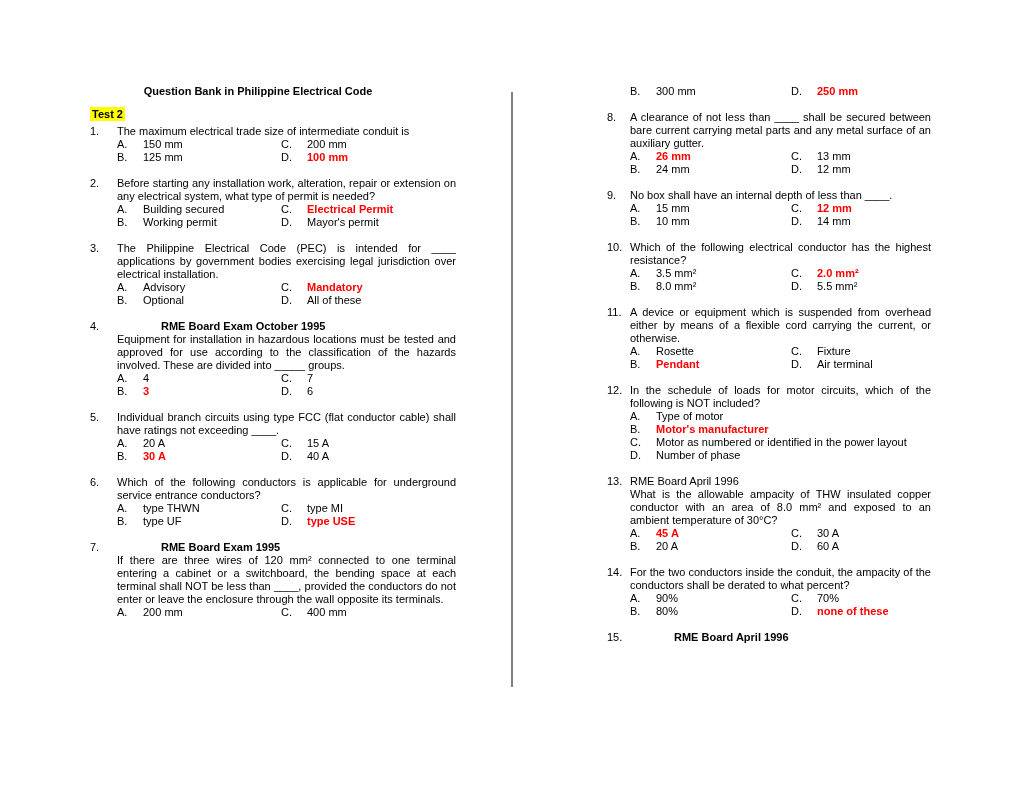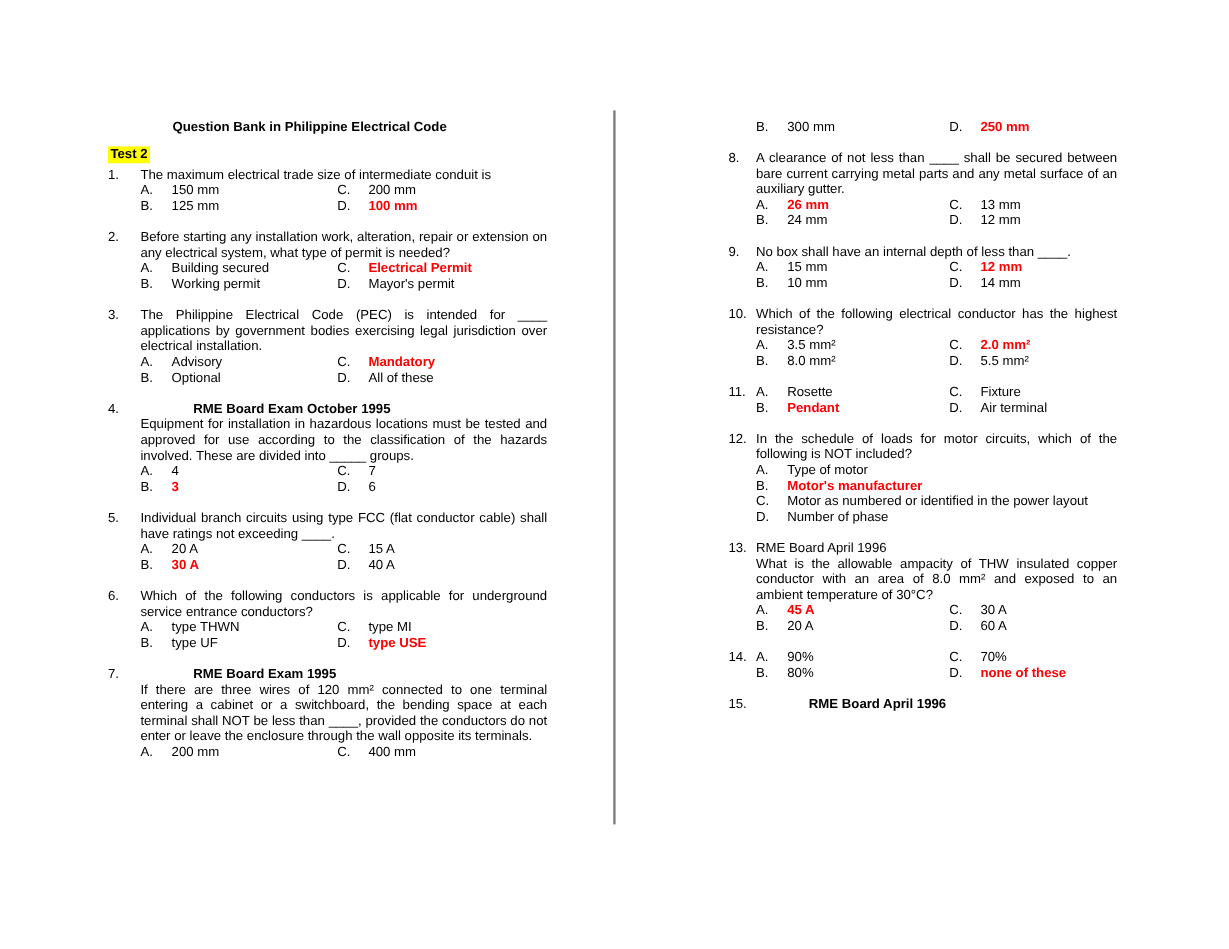--- a/index.html
+++ b/index.html
@@ -5,21 +5,21 @@
   * { margin: 0; padding: 0; box-sizing: border-box; }
   html, body { background: #ffffff; }
   body {
     width: 1024px; height: 791px;
     position: relative; overflow: hidden;
     font-family: "Liberation Sans", "DejaVu Sans", sans-serif;
     font-size: 11px; line-height: 13px; color: #000;
   }
   .page { position: absolute; inset: 0; background: #fff; }
   .divider { position: absolute; left: 511px; top: 92px; width: 2px; height: 595px; background: #7f7f7f; }
-  .column { position: absolute; top: 100px; }
+  .column { position: absolute; top: 85px; }
   .col-left { left: 90px; width: 366px; }
   .col-right { left: 607px; width: 324px; }
   .doc-title { font-weight: bold; text-align: center; margin-right: 30px; margin-bottom: 10px; }
   .section-label { margin-bottom: 4px; }
   .section-label .hl { background: var(--highlight-color, #ffff00); font-weight: bold; padding: 1px 2px; }
   .question { display: flex; margin-bottom: 13px; }
   .col-left .qnum { flex: 0 0 27px; width: 27px; }
   .col-right .qnum { flex: 0 0 23px; width: 23px; }
   .qcontent { flex: 1; min-width: 0; }
   .qheader.bold { font-weight: bold; margin-left: 44px; }
@@ -333,20 +333,21 @@
                   <span class="opt-letter">D.</span>
                   <span class="opt-text">5.5 mm²</span>
                 </span>
               </div>
             </div>
           </div>
         </div>
         <div class="question">
           <div class="qnum">11.</div>
           <div class="qcontent">
+            <div class="qbody">A device or equipment which is suspended from overhead either by means of a flexible cord carrying the current, or otherwise.</div>
             <div class="opts">
               <div class="opt-row">
                 <span class="opt-cell first">
                   <span class="opt-letter">A.</span>
                   <span class="opt-text">Rosette</span>
                 </span>
                 <span class="opt-cell">
                   <span class="opt-letter">C.</span>
                   <span class="opt-text">Fixture</span>
                 </span>
@@ -421,20 +422,21 @@
                   <span class="opt-letter">D.</span>
                   <span class="opt-text">60 A</span>
                 </span>
               </div>
             </div>
           </div>
         </div>
         <div class="question">
           <div class="qnum">14.</div>
           <div class="qcontent">
+            <div class="qbody">For the two conductors inside the conduit, the ampacity of the conductors shall be derated to what percent?</div>
             <div class="opts">
               <div class="opt-row">
                 <span class="opt-cell first">
                   <span class="opt-letter">A.</span>
                   <span class="opt-text">90%</span>
                 </span>
                 <span class="opt-cell">
                   <span class="opt-letter">C.</span>
                   <span class="opt-text">70%</span>
                 </span>

